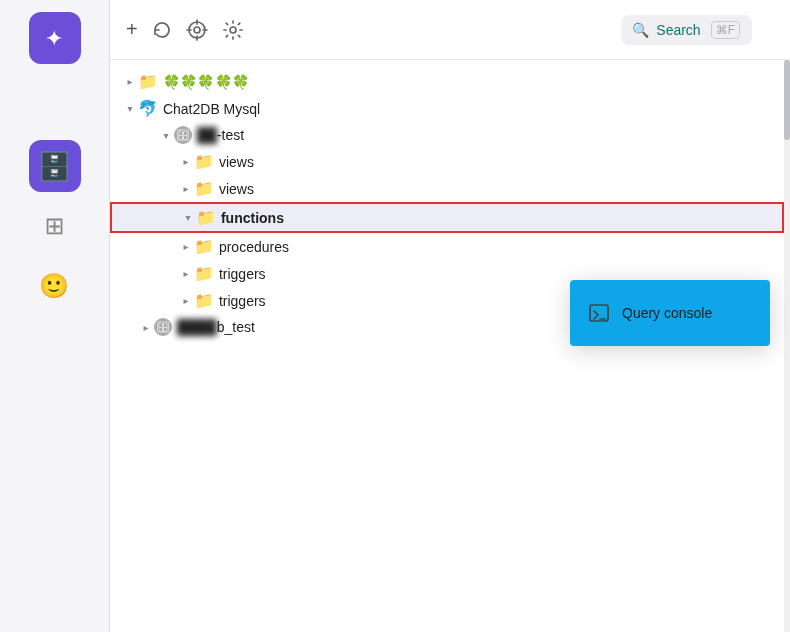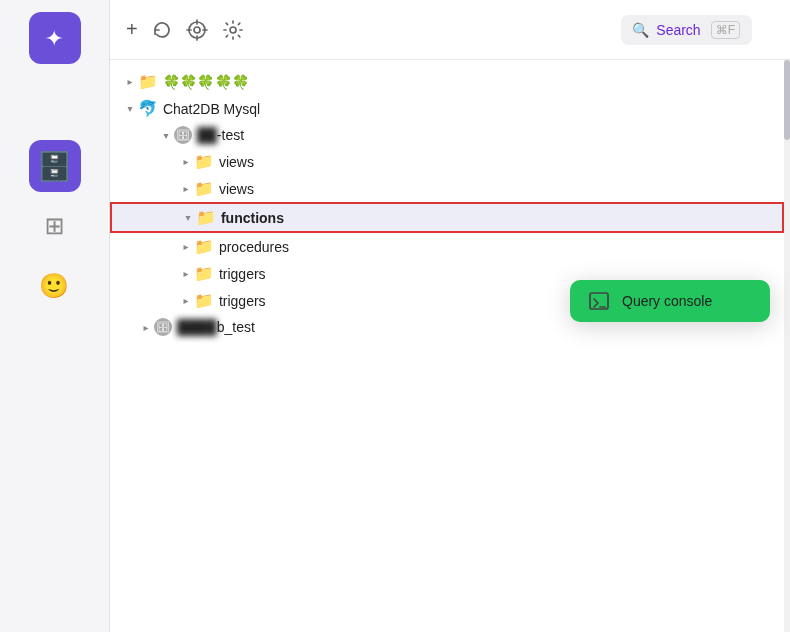--- a/index.html
+++ b/index.html
@@ -140,25 +140,25 @@
 
     
     .indent-0 { padding-left: 12px; }
     .indent-1 { padding-left: 28px; }
 
     
     .context-menu {
       position: absolute;
       right: 20px;
       top: 280px;
-      background: #22c55e;
-      border-radius: 10px;
+      background: #0ea5e9;
+      border-radius: 4px;
       box-shadow: 0 4px 24px rgba(0,0,0,0.18);
       width: 200px;
-      padding: 0 0;
+      padding: 12px 0;
       z-index: 100;
     }
 
     .context-menu-item {
       display: flex;
       align-items: center;
       gap: 12px;
       padding: 10px 18px;
       cursor: pointer;
       font-size: 14px;
@@ -227,21 +227,21 @@
       <div class="toolbar-icon">
         <svg width="22" height="22" viewBox="0 0 22 22" fill="none">
           <circle cx="11" cy="11" r="3" stroke="#666" stroke-width="1.7" fill="none"></circle>
           <path d="M11 2v2M11 18v2M2 11H4M18 11h2M4.2 4.2l1.4 1.4M16.4 16.4l1.4 1.4M4.2 17.8l1.4-1.4M16.4 5.6l1.4-1.4" stroke="#666" stroke-width="1.7" stroke-linecap="round"></path>
         </svg>
       </div>
     </div>
     <div class="toolbar-spacer"></div>
     <div class="search-box">
       <span>🔍</span>
-      <span style="color:#6d28d9; font-size:14px;">Search</span>
+      <span style="color:#0f766e; font-size:14px;">Search</span>
       <span style="color:#aaa; font-size:12px; border:1px solid #ccc; border-radius:4px; padding:1px 4px; margin-left:4px;">⌘F</span>
     </div>
     <div style="width:6px;"></div>
   </div>
 
   <div class="tree-area">
 
     <div class="tree-item indent-0">
       <span class="chevron closed"></span>
       <span class="folder-icon">📁</span>

